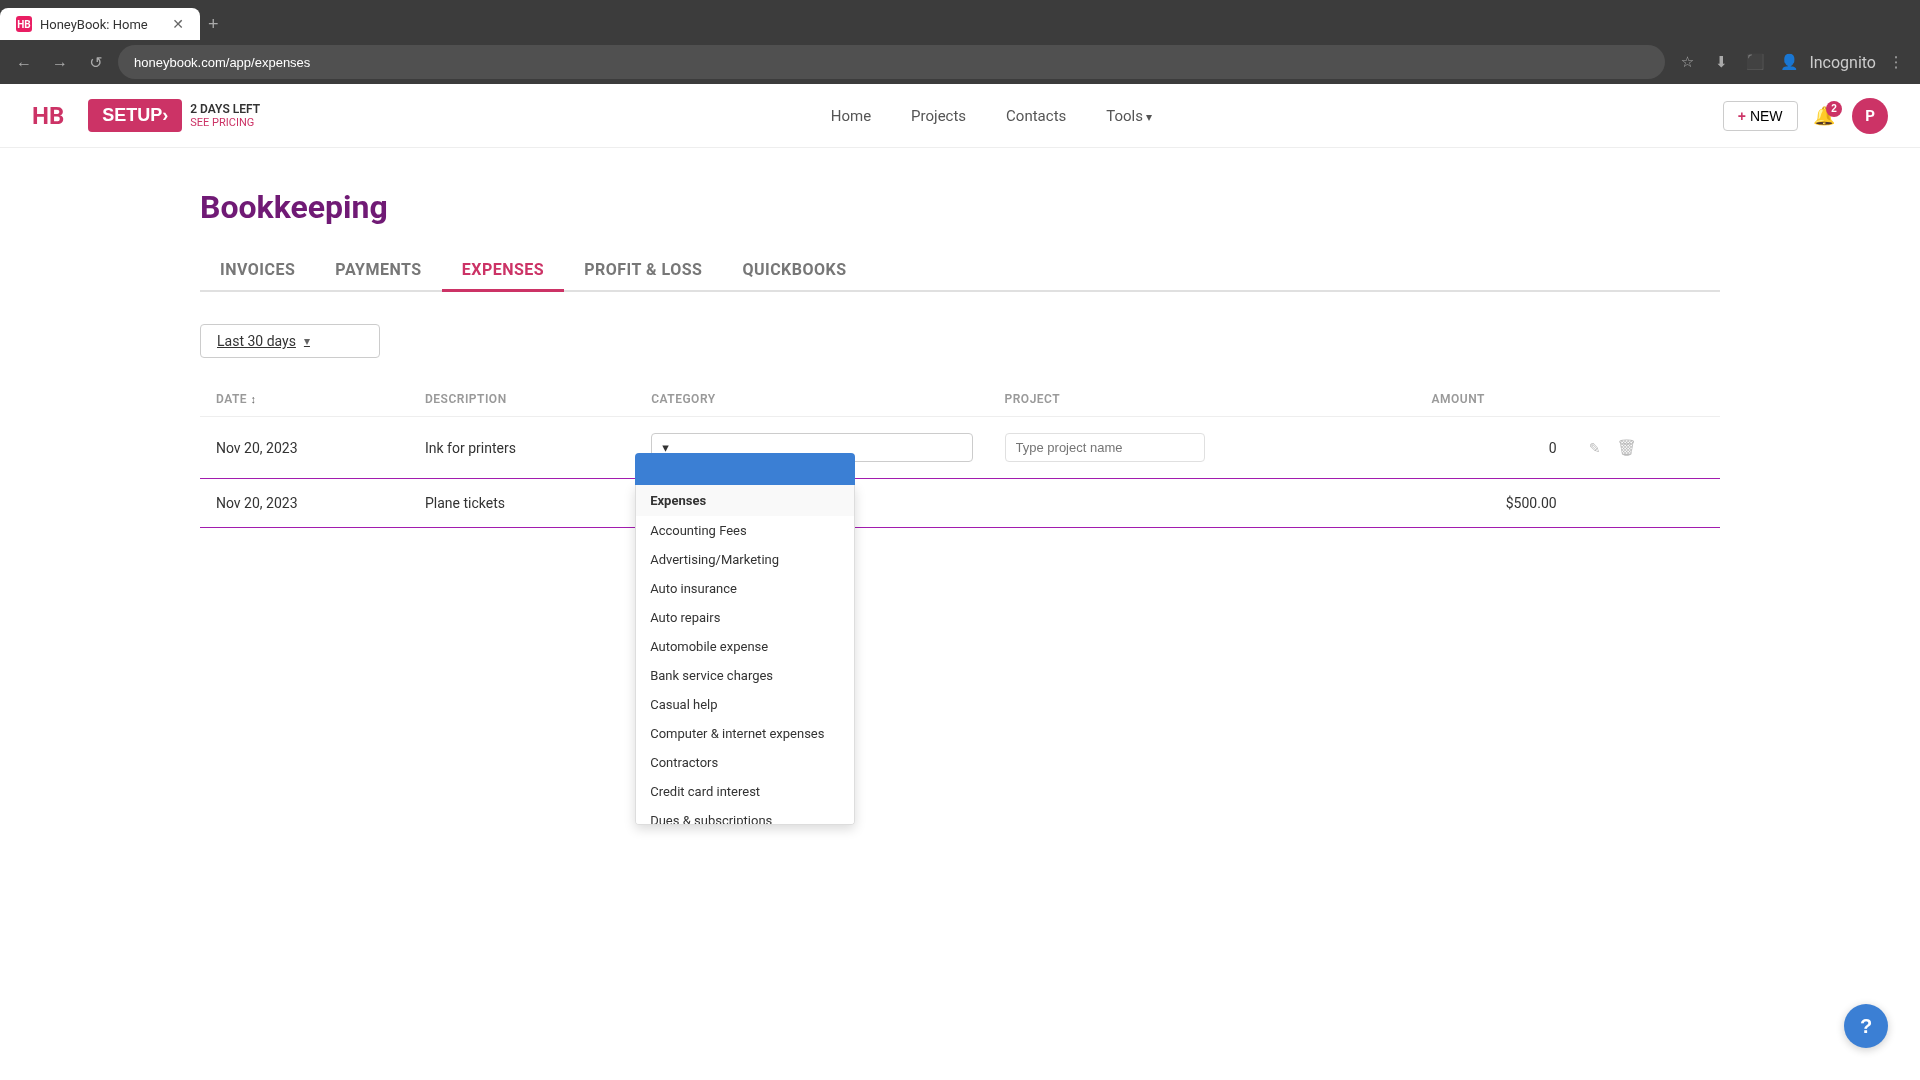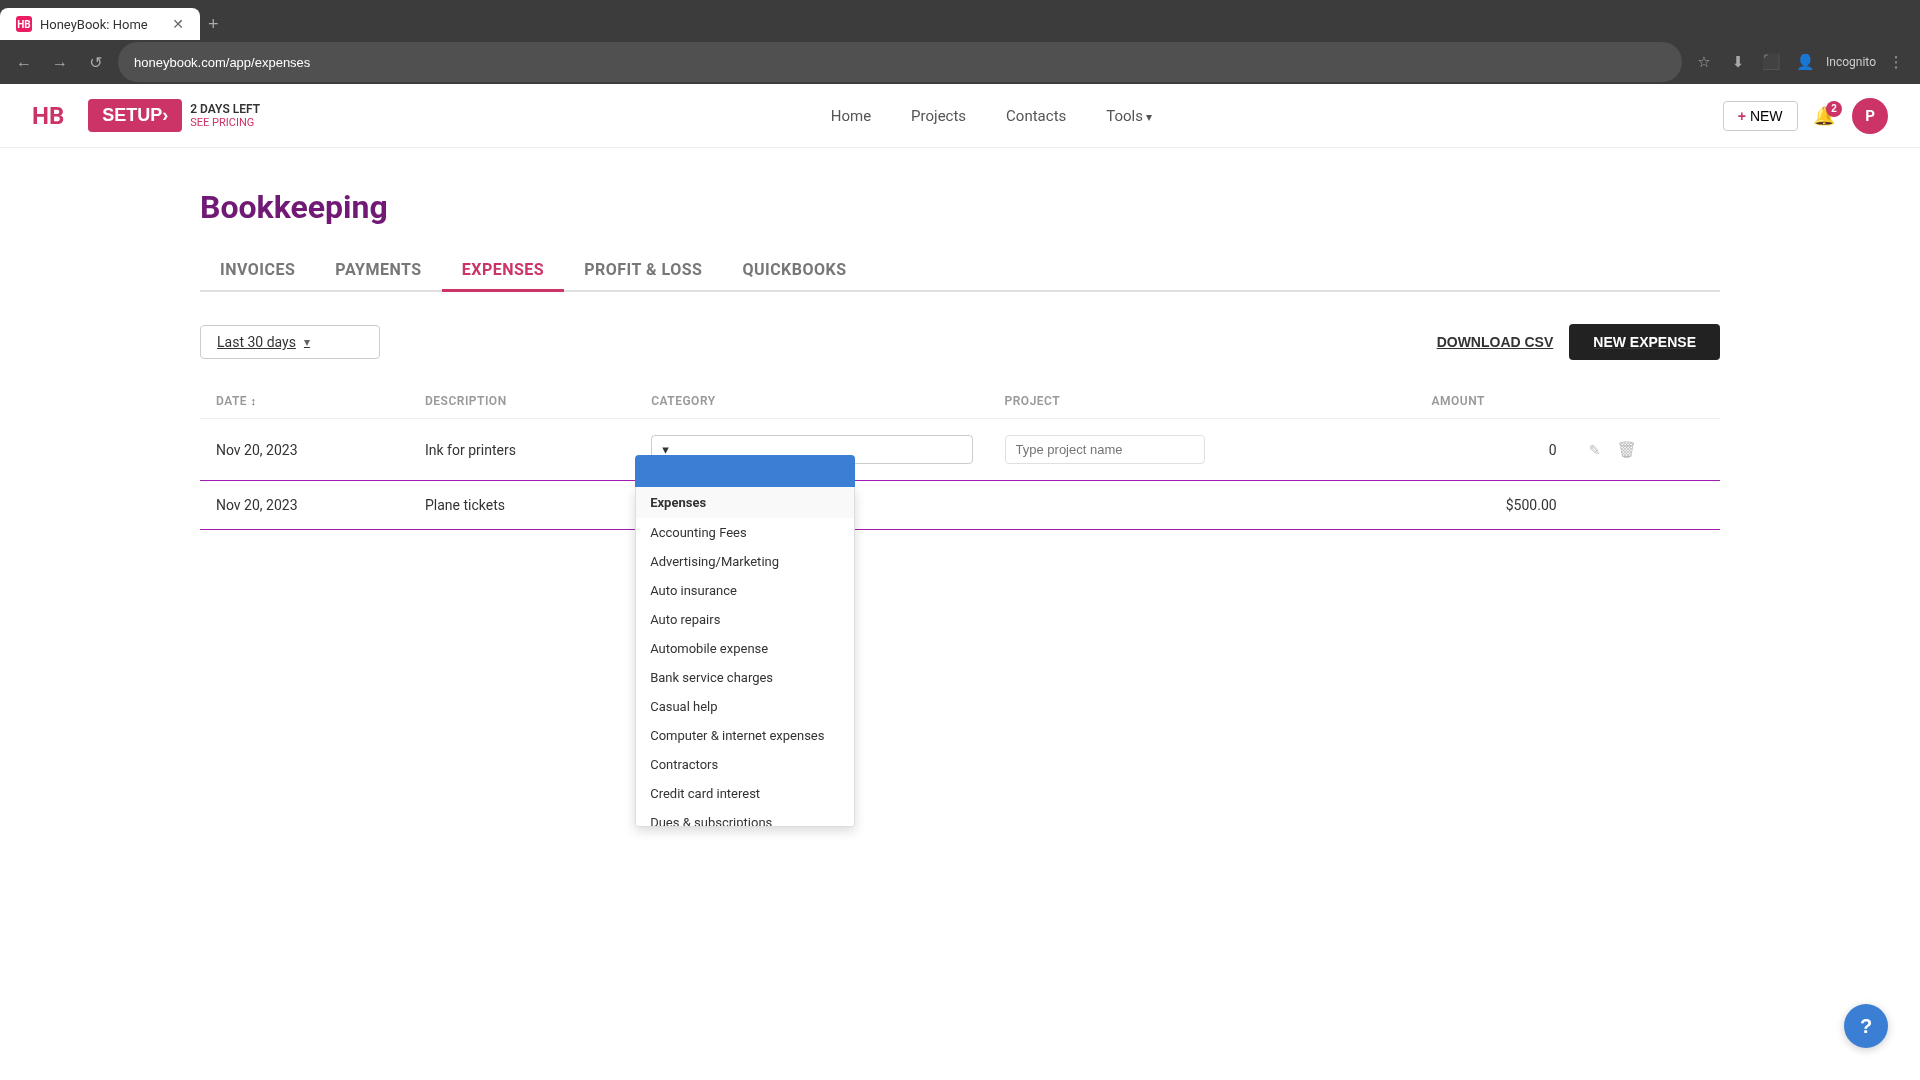--- a/index.html
+++ b/index.html
@@ -7,21 +7,21 @@
 
     
     .browser-chrome { background: #2d2d2d; width: 1920px; }
     .browser-tab-bar { background: #3c3c3c; display: flex; align-items: center; padding: 8px 0 0 0; height: 40px; }
     .browser-tab { background: #fff; border-radius: 8px 8px 0 0; padding: 6px 16px; display: flex; align-items: center; gap: 8px; font-size: 13px; color: #333; min-width: 200px; height: 32px; }
     .browser-tab .tab-favicon { width: 16px; height: 16px; background: #e91e63; border-radius: 3px; display: flex; align-items: center; justify-content: center; font-size: 10px; color: white; font-weight: bold; }
     .browser-tab .tab-close { margin-left: auto; cursor: pointer; color: #666; font-size: 14px; }
     .new-tab-btn { background: none; border: none; color: #aaa; font-size: 18px; padding: 4px 8px; cursor: pointer; }
     .browser-toolbar { background: #3c3c3c; padding: 6px 10px; display: flex; align-items: center; gap: 8px; height: 44px; }
     .nav-btn { background: none; border: none; color: #aaa; font-size: 16px; cursor: pointer; width: 28px; height: 28px; display: flex; align-items: center; justify-content: center; border-radius: 50%; }
-    .address-bar { flex: 1; background: #505050; border: none; border-radius: 20px; padding: 5px 16px; color: #fff; font-size: 13px; height: 40px; }
+    .address-bar { flex: 1; background: #505050; border: none; border-radius: 20px; padding: 5px 16px; color: #fff; font-size: 13px; height: 34px; }
     .toolbar-icons { display: flex; align-items: center; gap: 6px; }
     .toolbar-icon-btn { background: none; border: none; color: #aaa; cursor: pointer; font-size: 15px; width: 28px; height: 28px; display: flex; align-items: center; justify-content: center; }
 
     
     .app-container { width: 1920px; min-height: 1040px; background: #fff; }
 
     
     .top-nav { display: flex; align-items: center; padding: 0 32px; height: 64px; border-bottom: 1px solid #eee; }
     .logo { color: #cc3366; font-size: 24px; font-weight: bold; margin-right: 24px; }
     .setup-btn { background: #cc3366; color: white; border: none; border-radius: 4px; padding: 6px 14px; font-size: 18px; font-weight: 600; cursor: pointer; display: flex; align-items: center; }
@@ -100,21 +100,21 @@
   <div class="browser-toolbar">
     <button class="nav-btn">←</button>
     <button class="nav-btn">→</button>
     <button class="nav-btn">↺</button>
     <input class="address-bar" type="text" value="honeybook.com/app/expenses" style="">
     <div class="toolbar-icons">
       <button class="toolbar-icon-btn">☆</button>
       <button class="toolbar-icon-btn">⬇</button>
       <button class="toolbar-icon-btn">⬛</button>
       <button class="toolbar-icon-btn">👤</button>
-      <span class="toolbar-icon-btn" style="font-size:12px;color:#ccc;width:auto;">Incognito</span>
+      <span class="toolbar-icon-btn" style="font-size:16px;color:#ccc;width:auto;">Incognito</span>
       <button class="toolbar-icon-btn">⋮</button>
     </div>
   </div>
 </div>
 
 <div class="app-container">
 
   <nav class="top-nav">
     <div class="logo">HB</div>
     <button class="setup-btn">
@@ -152,24 +152,20 @@
       <div class="tab">PAYMENTS</div>
       <div class="tab active">EXPENSES</div>
       <div class="tab">PROFIT &amp; LOSS</div>
       <div class="tab">QUICKBOOKS</div>
     </div>
 
     <div class="controls-row">
       <div class="date-filter">
         <span>Last 30 days</span>
         <span class="chevron">▾</span>
-      </div>
-      <div class="action-btns">
-        <button class="download-csv-btn">DOWNLOAD CSV</button>
-        <button class="new-expense-btn">NEW EXPENSE</button>
       </div>
     </div>
 
     <table class="expense-table">
       <thead>
         <tr>
           <th>
             <span>DATE</span>
             <span class="sort-icon"> ↕</span>
           </th>

